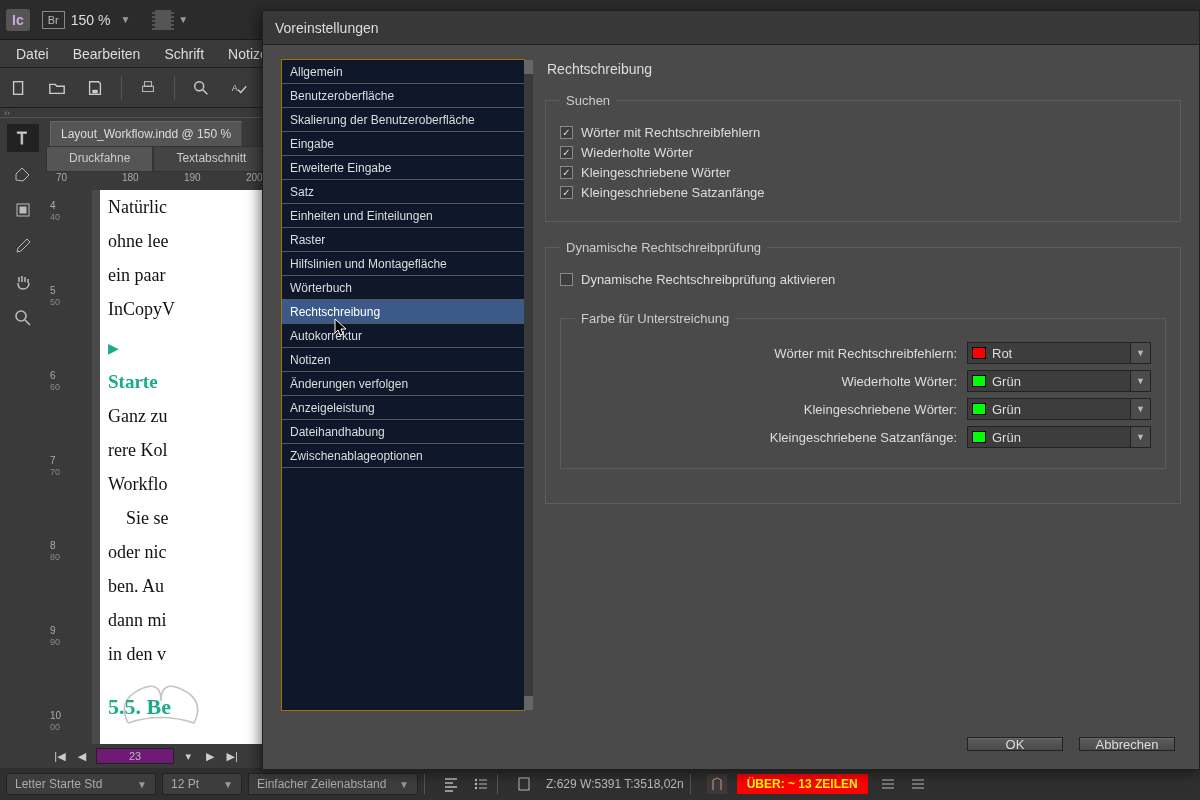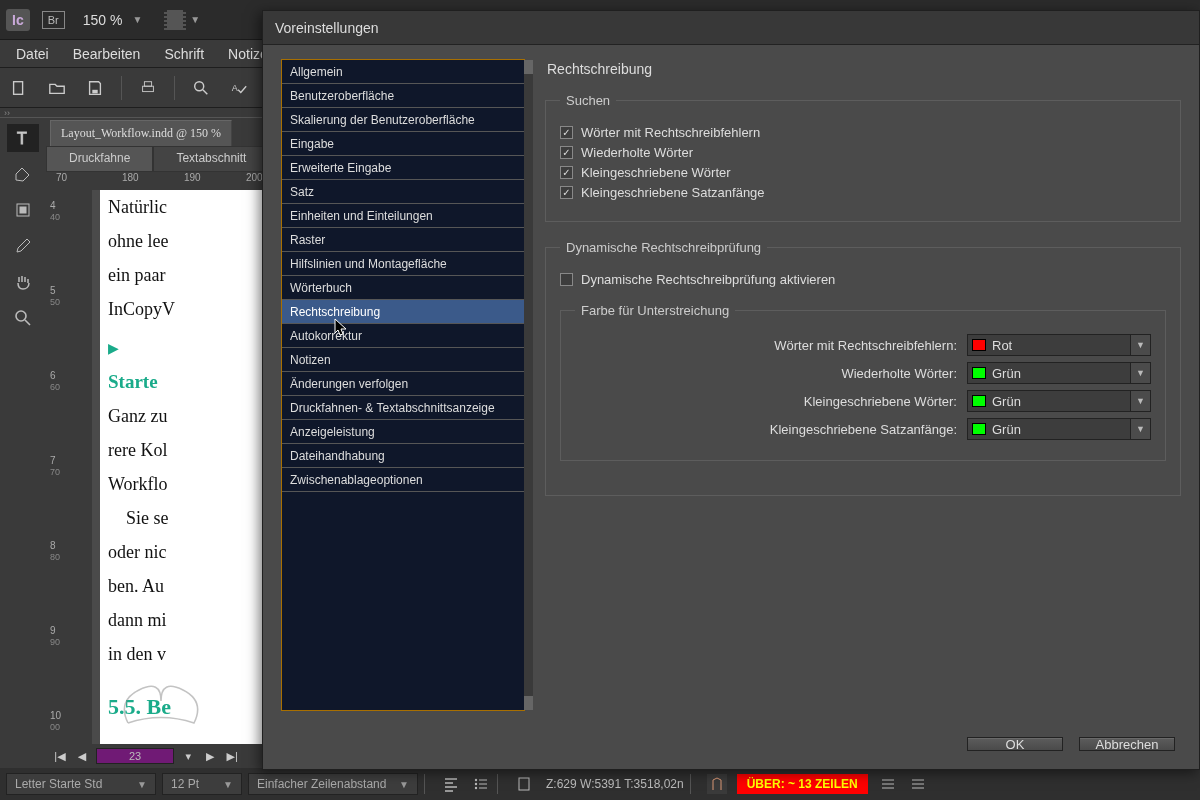--- a/index.html
+++ b/index.html
@@ -1,21 +1,21 @@
 <!DOCTYPE html>
 <html><head>
 <meta charset="utf-8">
 <style>
   * { box-sizing: border-box; margin: 0; padding: 0; }
   body { width:1200px; height:800px; background:#2b2b2b; font-family:"Segoe UI",Arial,sans-serif; font-size:13px; color:#ccc; overflow:hidden; position:relative; }
 
   
   .topbar { height:40px; background:#2b2b2b; display:flex; align-items:center; padding:0 6px; border-bottom:1px solid #1a1a1a; }
   .app-badge { background:#555; color:#c9a9d9; font-weight:bold; padding:3px 6px; border-radius:3px; font-size:14px; margin-right:12px;}
-  .badge-br { border:1px solid #888; padding:2px 5px; font-size:11px; color:#bbb; margin-right:12px;}
+  .badge-br { border:1px solid #888; padding:2px 5px; font-size:11px; color:#bbb; }
   .zoom-display { color:#ddd; font-size:14px; padding:2px 6px; }
   .zoom-group { display:flex; align-items:center; }
   .chev { color:#999; font-size:10px; margin-left:4px;}
   .film-icon { width:22px; height:20px; background:#555; margin-left:22px; position:relative;}
   .film-icon::before,.film-icon::after{content:"";position:absolute;top:0;bottom:0;width:3px;background:repeating-linear-gradient(#2b2b2b,#2b2b2b 2px,#555 2px,#555 4px);}
   .film-icon::before{left:0}.film-icon::after{right:0}
 
   
   .menubar { height:28px; background:#3a3a3a; display:flex; align-items:center; padding:0 4px; border-bottom:1px solid #1e1e1e;}
   .menu-item { padding:4px 12px; color:#ddd; font-size:14px;}
@@ -30,21 +30,21 @@
 
   
   .workspace { position:absolute; top:118px; bottom:32px; left:0; right:0; background:#4a4a4a; display:flex; }
   .left-tools { width:46px; background:#3a3a3a; display:flex; flex-direction:column; align-items:center; padding-top:6px; gap:8px;}
   .lt-btn { width:32px; height:28px; display:flex; align-items:center; justify-content:center; color:#ccc;}
   .lt-btn.active{ background:#222; }
   .lt-btn svg{ width:20px; height:20px; fill:#bbb; stroke:#bbb;}
 
   .doc-area { flex:1; display:flex; flex-direction:column;}
   .doc-tab-strip{ height:28px; background:#3a3a3a; display:flex; align-items:flex-end; padding-left:4px;}
-  .doc-tab{ background:#555; padding:5px 10px; font-size:12px; color:#ddd; border-top:1px solid #666; border-left:1px solid #666; border-right:1px solid #444;font-family:Liberation Serif, serif;}
+  .doc-tab{ background:#555; padding:5px 10px; font-size:12px; color:#ddd; border-top:1px solid #666; border-left:1px solid #666; border-right:1px solid #444;}
   .view-tabs{ height:26px; background:#4a4a4a; display:flex; align-items:stretch; }
   .view-tab{ padding:4px 22px; font-size:12px; color:#ccc; border:1px solid #333; background:#444;}
   .view-tab.active{ background:#555;}
 
   .page{ flex:1; background:#4a4a4a; position:relative; overflow:hidden;}
   .ruler-h{ position:absolute; top:0; left:0; right:0; height:18px; background:#3a3a3a; color:#aaa; font-size:10px; display:flex;}
   .ruler-h span{ position:absolute; }
   .ruler-v{ position:absolute; top:18px; left:0; bottom:0; width:46px; background:#3a3a3a; color:#aaa; font-size:10px;}
   .ruler-v .tick{ position:absolute; left:4px;}
   .paper{ position:absolute; left:54px; top:18px; right:0; bottom:0; background:#fff; color:#111; font-family:"Georgia",serif; font-size:18px; line-height:1.55; padding:4px 8px;}
@@ -81,21 +81,21 @@
   fieldset{ border:1px solid #5d5d5d; padding:12px 14px 16px 14px; margin-bottom:18px;}
   legend{ padding:0 6px; font-size:13px; color:#ccc;}
   .chk-row{ display:flex; align-items:center; gap:8px; margin:5px 0;}
   .chk{ width:13px; height:13px; border:1px solid #888; background:#3d3d3d; display:flex; align-items:center; justify-content:center; font-size:10px; color:#ddd;}
   .chk.checked::after{ content:"✓"; }
   .color-row{ display:flex; align-items:center; justify-content:flex-end; gap:10px; margin:6px 0;}
   .color-row label{ font-size:13px; color:#ddd; }
   .combo{ width:184px; height:22px; background:#3d3d3d; border:1px solid #222; display:flex; align-items:center; padding:0 4px; gap:6px; position:relative;}
   .swatch{ width:14px; height:12px; border:1px solid #000;}
   .combo .arrow{ position:absolute; right:0; top:0; width:20px; height:100%; background:#4b4b4b; border-left:1px solid #222; display:flex; align-items:center; justify-content:center; font-size:9px; color:#bbb;}
-  .inner-fs{ border:1px solid #5d5d5d; padding:10px 14px 14px 14px; margin-top:16px;}
+  .inner-fs{ border:1px solid #5d5d5d; padding:10px 14px 14px 14px; margin-top:24px;}
 
   .dlg-buttons{ height:50px; display:flex; align-items:center; justify-content:flex-end; gap:16px; padding:0 24px;}
   .btn{ min-width:96px; height:14px; background:linear-gradient(#5c5c5c,#4a4a4a); border:1px solid #222; color:#ddd; font-size:13px; display:flex; align-items:center; justify-content:center; box-shadow:0 1px 0 #6a6a6a inset;}
 
   .cursor{ position:absolute; width:14px; height:20px; pointer-events:none; z-index:999;}
 </style>
 </head>
 <body>
 
 <div class="topbar">
@@ -319,21 +319,20 @@
         <div class="cat-item">Erweiterte Eingabe</div>
         <div class="cat-item">Satz</div>
         <div class="cat-item">Einheiten und Einteilungen</div>
         <div class="cat-item">Raster</div>
         <div class="cat-item">Hilfslinien und Montagefläche</div>
         <div class="cat-item">Wörterbuch</div>
         <div class="cat-item selected">Rechtschreibung</div>
         <div class="cat-item">Autokorrektur</div>
         <div class="cat-item">Notizen</div>
         <div class="cat-item">Änderungen verfolgen</div>
-        <div class="cat-item">Druckfahnen- &amp; Textabschnittsanzeige</div>
         <div class="cat-item">Anzeigeleistung</div>
         <div class="cat-item">Dateihandhabung</div>
         <div class="cat-item">Zwischenablageoptionen</div>
       </div>
     <div class="right-pane">
       <div class="pane-title">Rechtschreibung</div>
 
       <fieldset>
         <legend>Suchen</legend>
         <div id="check-rows">

